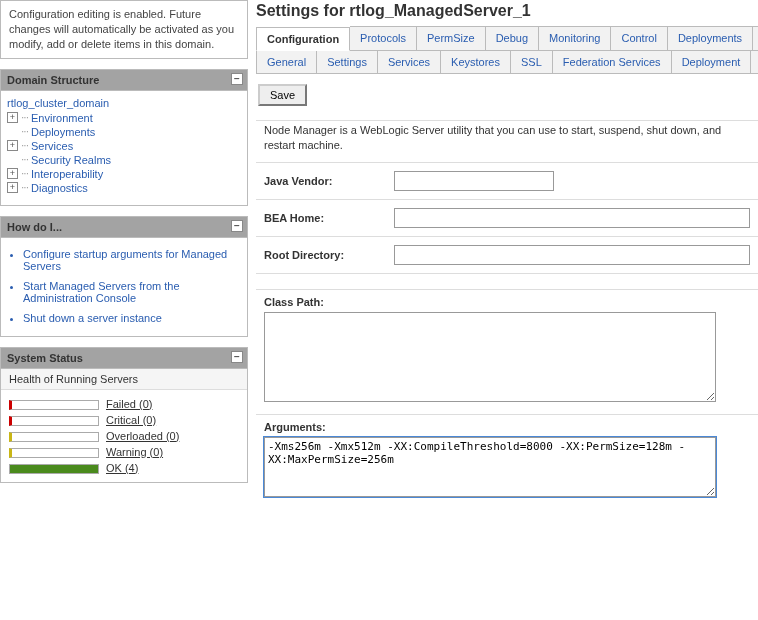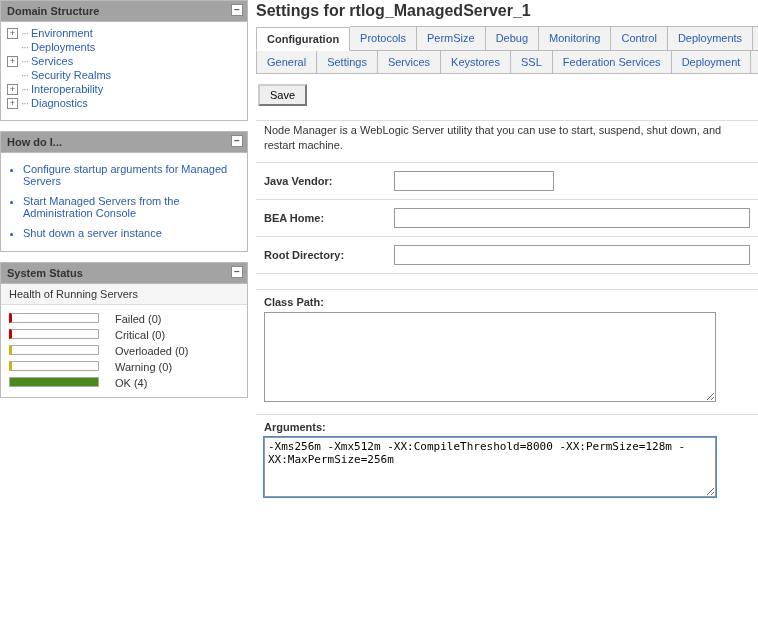--- a/index.html
+++ b/index.html
@@ -22,21 +22,21 @@
 .tree-expander { width: 11px; height: 11px; border: 1px solid #888; background: #fff; font-size: 9px; line-height: 9px; text-align: center; color: #555; margin-right: 3px; flex-shrink: 0; }
 .tree-dots { color: #999; margin-right: 3px; font-size: 10px; letter-spacing: -1px; }
 .tree-lbl { color: #2a5db0; }
 
 .howdo-list { list-style: disc; padding: 6px 6px 8px 22px; }
 .howdo-list li { padding: 4px 0; color: #2a5db0; }
 .howdo-list li a { color: #2a5db0; }
 
 .health-sub { background: #f5f5f5; padding: 4px 8px; border-bottom: 1px solid #ddd; }
 .health-rows { padding: 6px 8px; }
-.health-row { display: flex; align-items: flex-start; padding: 2px 0; gap: 16px; }
+.health-row { display: flex; align-items: flex-end; padding: 2px 0; gap: 7px; text-decoration: underline; }
 .health-bar { width: 90px; height: 10px; border: 1px solid #aaa; background: #fff; }
 .health-bar.ok { background: #4a8a1d; }
 .health-bar.failed { border-left: 3px solid #c00; }
 .health-bar.warning { border-left: 3px solid #c9b615; }
 .health-bar.critical { border-left: 3px solid #c00; }
 .health-bar.overloaded { border-left: 3px solid #c9b615; }
 
 .settings-title { font-weight: bold; font-size: 16px; padding: 2px 0 6px 0; color: #333; }
 
 .tab-row { display: flex; border-bottom: 1px solid #bbb; }
@@ -68,27 +68,31 @@
 .ta-classpath { height: 90px; }
 .ta-args { height: 60px; border: 1px solid #4a88d6; outline: 1px solid #4a88d6; }
 
 .hr-sep { border: none; border-top: 1px solid #ddd; margin: 0; }
 </style>
 </head>
 <body>
 
 <div class="left-col">
 
+  <div class="panel">
+    <div class="panel-body info-text">Configuration editing is enabled. Future changes will automatically be activated as you modify, add or delete items in this domain.</div>
+  </div>
 
   <div class="panel">
     <div class="panel-header">
       <span>Domain Structure</span>
       <span class="toggle">−</span>
     </div>
     <div class="tree">
+      <div class="tree-root"><a class="link">rtlog_cluster_domain</a></div>
       <div id="tree-items">
           <div class="tree-item">
             <span class="tree-expander">+</span>
             <span class="tree-dots">···</span>
             <a class="tree-lbl link">Environment</a>
           </div>
           <div class="tree-item">
             <span style="width: 11px; display: inline-block; margin-right: 3px;"></span>
             <span class="tree-dots">···</span>
             <a class="tree-lbl link">Deployments</a>

